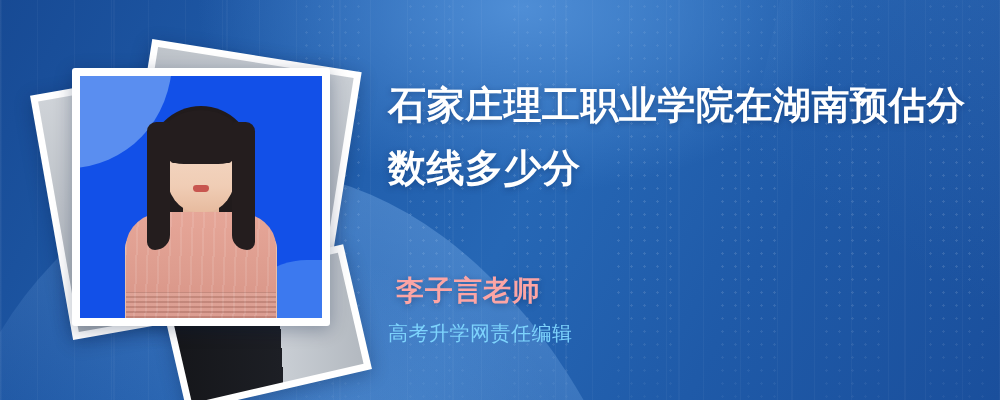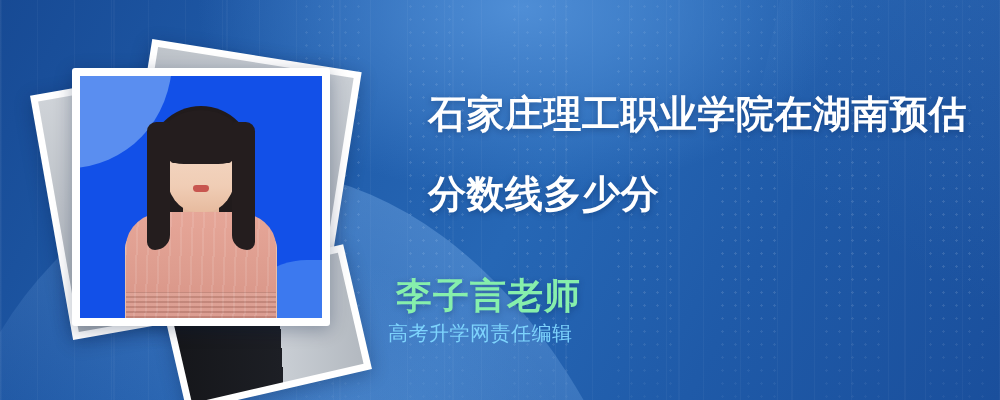--- a/index.html
+++ b/index.html
@@ -281,31 +281,30 @@
     height: 400px;
   }
   .headline {
     position: absolute;
     top: 74px;
     left: 0;
     right: 0;
     color: #ffffff;
     font-size: 38px;
     font-weight: bold;
-    line-height: 80px;
+    line-height: 63px;
     letter-spacing: 0.5px;
     text-shadow: 0 2px 6px rgba(6,30,72,0.35);
-    margin-left: 40px;
   }
   .author-name {
     position: absolute;
     top: 272px;
     left: 8px;
-    color: #86efac;
-    font-size: 36px;
+    color: #fca5a5;
+    font-size: 28px;
     font-weight: bold;
     letter-spacing: 1px;
     text-shadow: 0 2px 6px rgba(6,30,72,0.35);
   }
   .author-role {
     position: absolute;
     top: 320px;
     left: 0;
     color: #7dd3fc;
     font-size: 20px;

